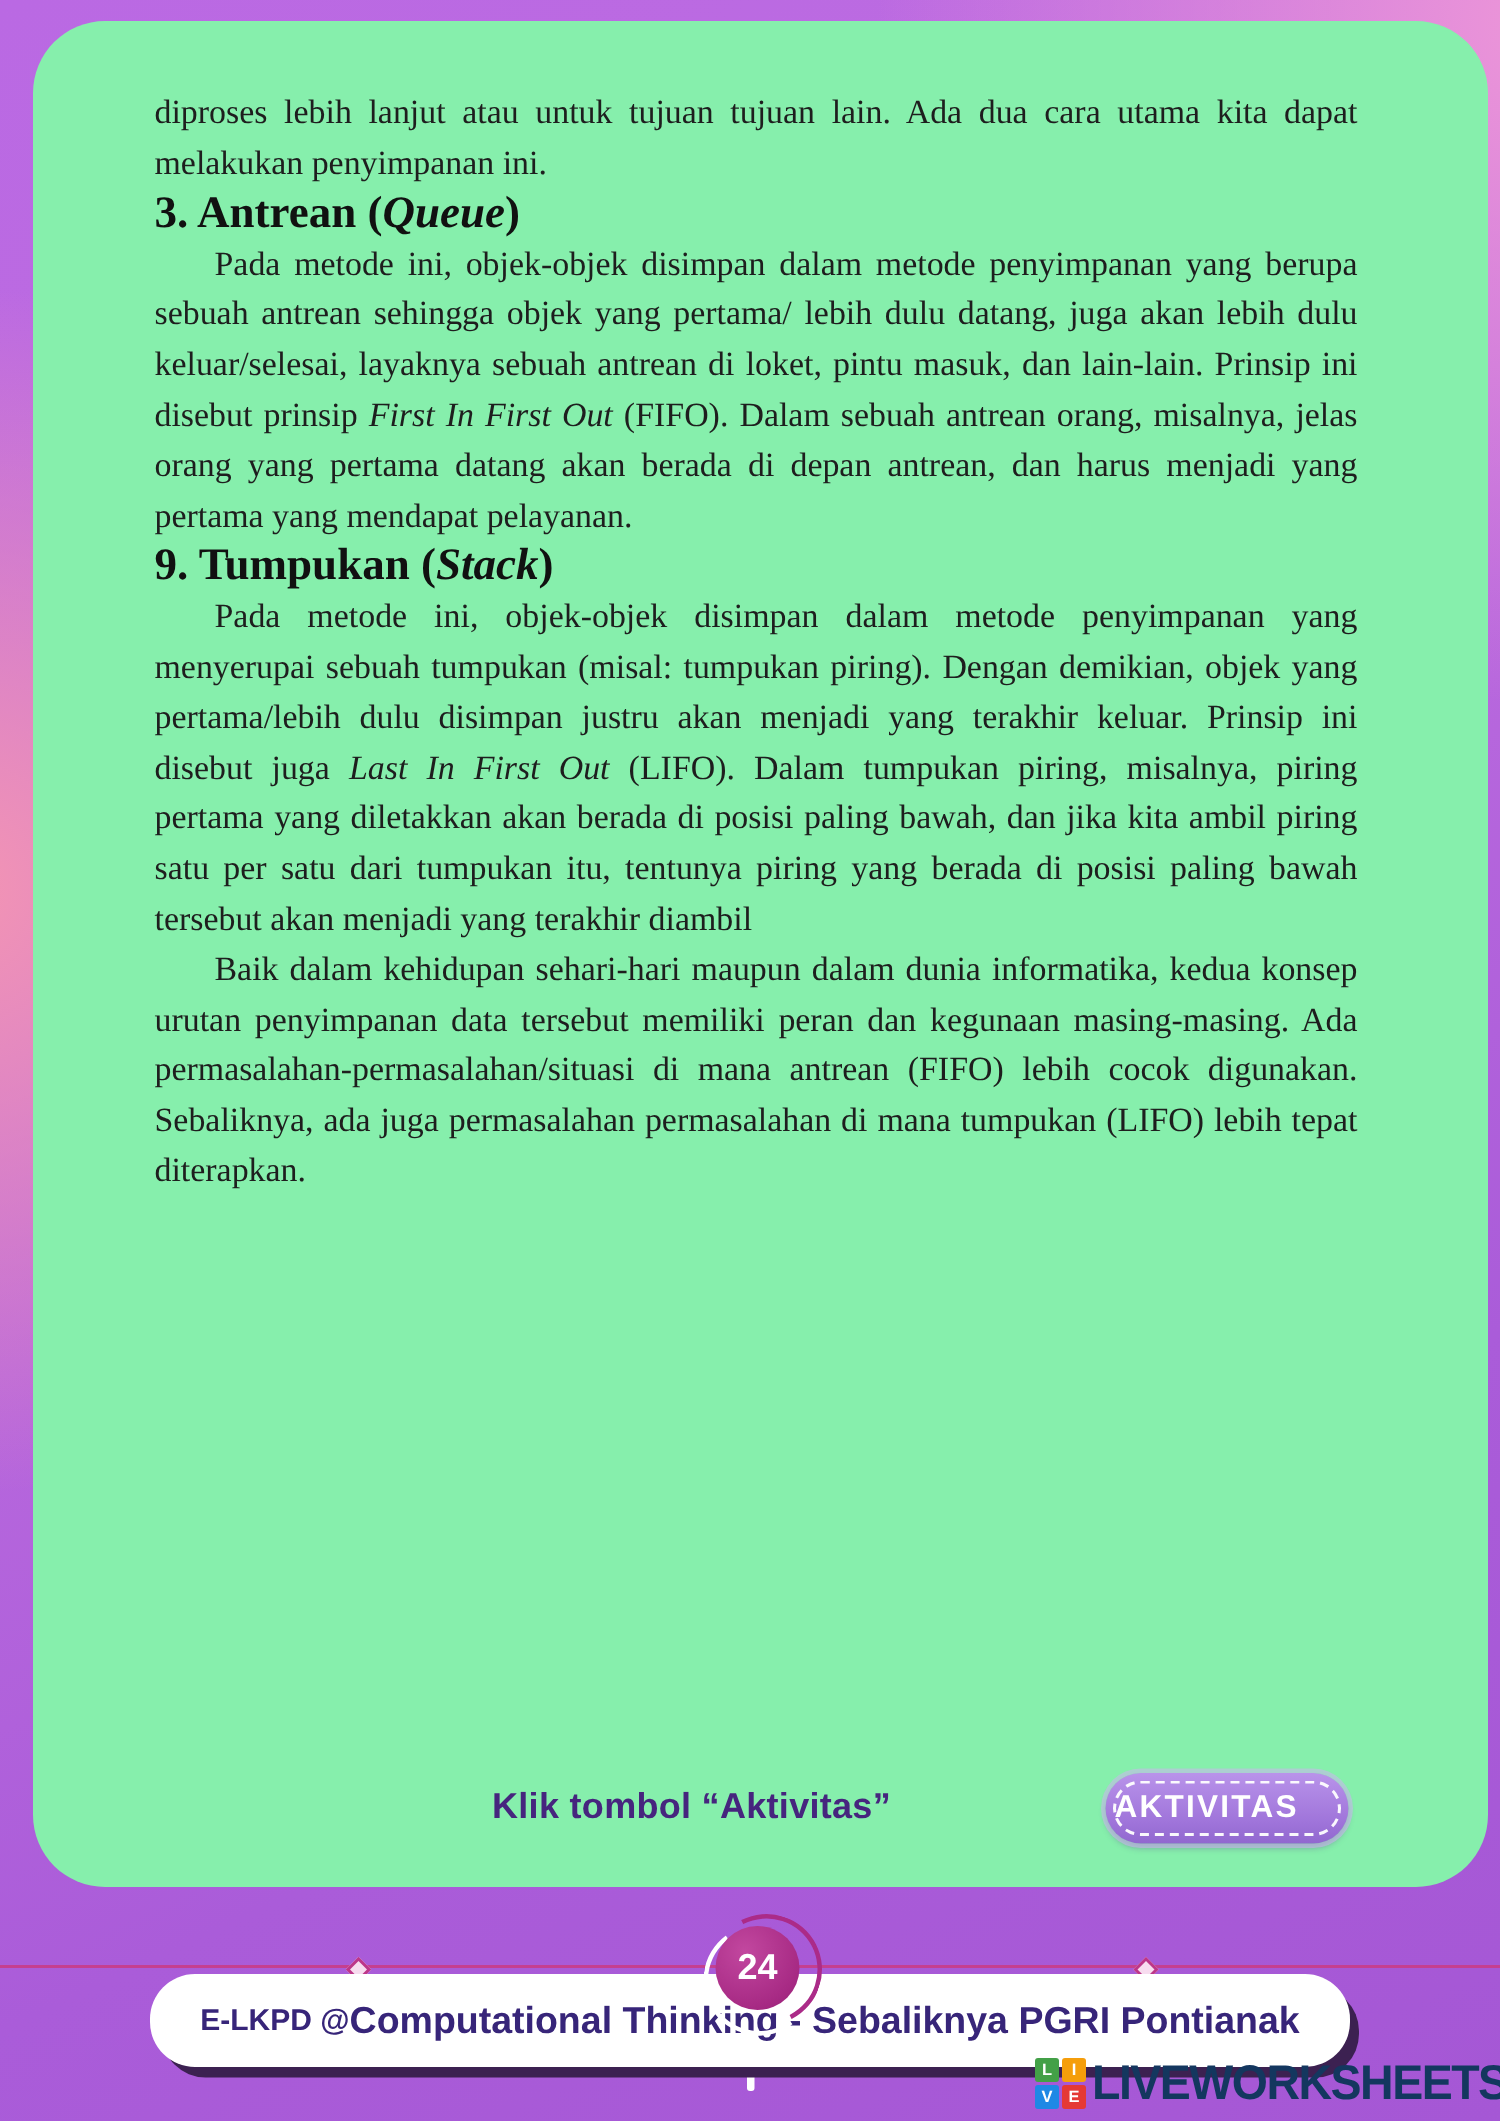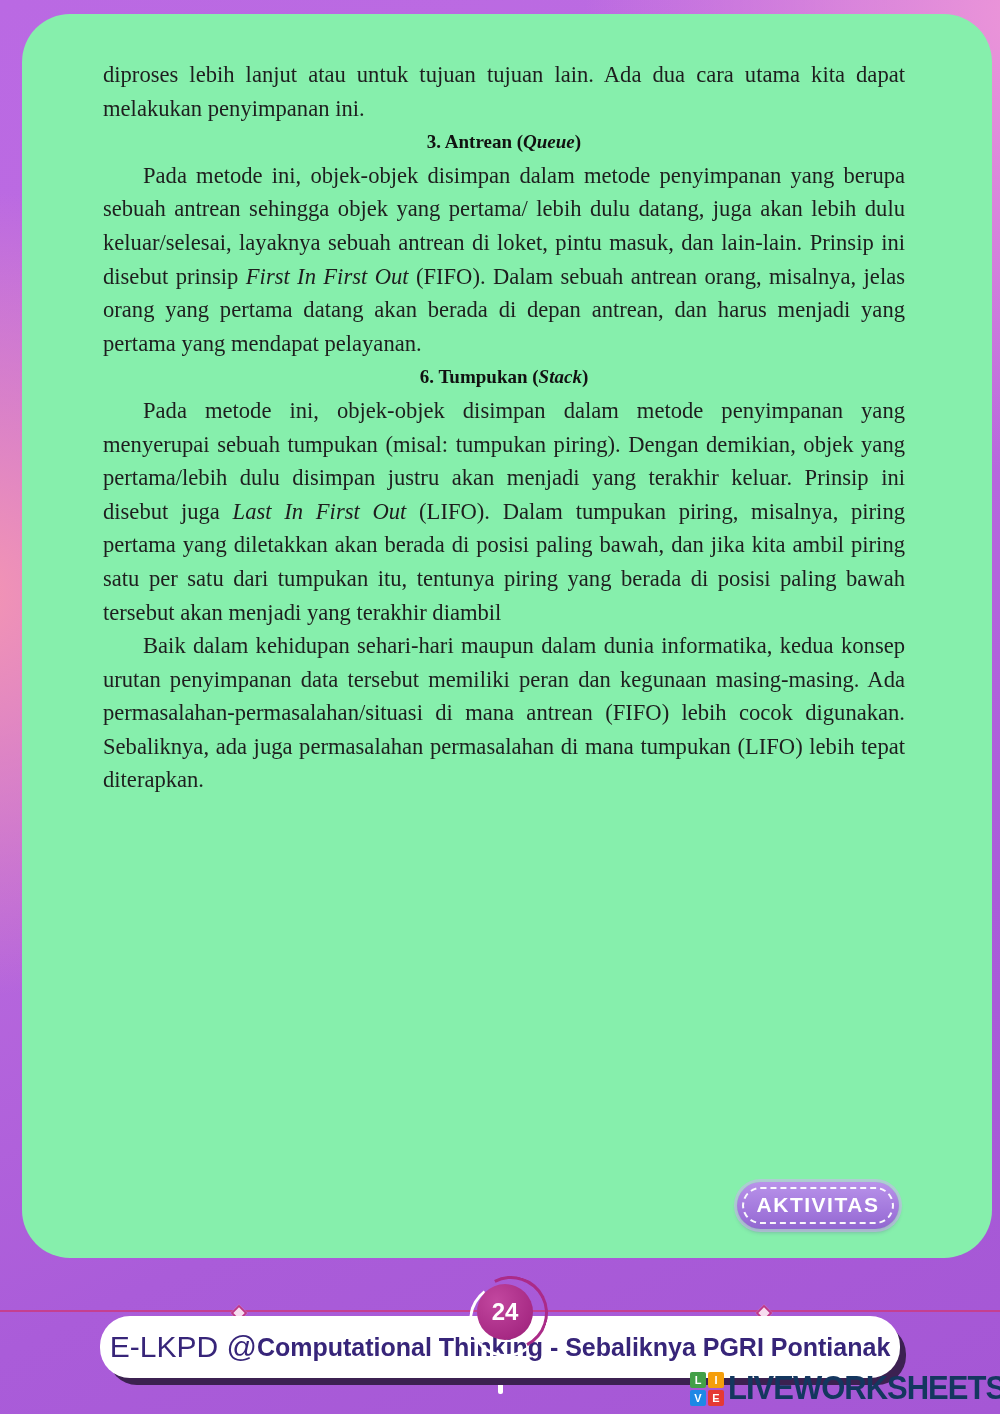--- a/index.html
+++ b/index.html
@@ -19,22 +19,22 @@
   }
   .text-block{
     position:absolute;left:81px;top:44px;width:802px;
     font-family:"Liberation Serif","DejaVu Serif",serif;
     font-size:22.6px;line-height:33.6px;color:#1e1e1e;
     text-align:justify;
   }
   .text-block p{margin:0;}
   .text-block p.indent{text-indent:40px;}
   .text-block h3{
-    margin:0;font-size:19px;line-height:33.6px;font-weight:bold;color:#111;
-    text-align:center;
+    margin:0;font-size:30px;line-height:33.6px;font-weight:bold;color:#111;
+    text-align:left;
   }
   .ital{font-style:italic;}
   
   .cta{
     position:absolute;top:1166px;right:93px;height:50px;
     display:flex;align-items:center;
   }
   .cta-label{
     font-weight:bold;font-size:24px;color:#46257e;letter-spacing:0.2px;
     margin-right:16px;white-space:nowrap;
@@ -44,45 +44,46 @@
     width:30px;height:38px;margin-left:-9px;
     filter:drop-shadow(-3px 3px 0 #ffffff) drop-shadow(1px 2px 0 rgba(70,25,120,0.25));
   }
   .chev-wrap:first-child{margin-left:0;transform:scale(0.88);}
   .chev{
     width:100%;height:100%;
     background:linear-gradient(135deg,#8d42dd 0%,#6a25b6 100%);
     clip-path:polygon(0% 0%,46% 0%,100% 50%,46% 100%,0% 100%,52% 50%);
   }
   .btn-aktivitas{
-    position:relative;display:flex;align-items:center;justify-content:center;
+    position:relative;display:flex;align-items:center;
     width:162px;height:47px;border:none;cursor:pointer;border-radius:24px;
     background:linear-gradient(180deg,#b993ea 0%,#9f74da 70%,#9168cf 100%);
     box-shadow:0 0 0 3px rgba(205,180,240,0.55), 0 3px 4px rgba(90,40,140,0.35);
+    margin-left:20px;
   }
   .btn-aktivitas .dash{
     position:absolute;inset:5px;border:2px dashed #ffffff;border-radius:19px;opacity:.95;
   }
   .btn-aktivitas .lbl{
     position:relative;color:#ffffff;font-weight:bold;font-size:21px;letter-spacing:1.5px;
     font-family:"Liberation Sans",sans-serif;
   }
   
   .footer-line{position:absolute;left:0;top:1310px;width:1000px;height:2px;background:#c53f90;z-index:1;}
   .line-diamond{
     position:absolute;width:8px;height:8px;transform:rotate(45deg);
     background:#f7dcef;border:2px solid #bd3689;z-index:2;
   }
   .footer-bar{
     position:absolute;left:100px;top:1316px;width:800px;height:62px;
     background:#ffffff;border-radius:30px;z-index:3;
     box-shadow:7px 8px 0 -1px #3c2151;
     display:flex;align-items:center;justify-content:center;white-space:nowrap;
   }
-  .credit-reg{font-size:30px;color:#372579;font-weight:normal;}
+  .credit-reg{font-size:20px;color:#372579;font-weight:bold;}
   .credit-bold{font-size:25px;color:#372579;font-weight:bold;}
   .center-tick{position:absolute;left:498px;top:1374px;width:5px;height:20px;background:#ffffff;z-index:2;border-radius:2px;}
   .page-badge{
     position:absolute;left:477px;top:1284px;width:56px;height:56px;border-radius:50%;
     background:radial-gradient(circle at 35% 30%,#c2479f 0%,#a72a84 70%,#951f75 100%);
     display:flex;align-items:center;justify-content:center;z-index:5;
     color:#ffffff;font-weight:bold;font-size:24px;font-family:"Liberation Sans",sans-serif;
   }
   .badge-arc{position:absolute;width:68px;height:68px;border-radius:50%;border:3px solid transparent;z-index:4;}
   .arc-magenta{left:474px;top:1276px;border-top-color:#ab2b88;border-right-color:#ab2b88;transform:rotate(18deg);}
@@ -100,26 +101,27 @@
   }
 </style>
 </head>
 <body>
 
 <div class="card">
   <div class="text-block">
     <p>diproses lebih lanjut atau untuk tujuan tujuan lain. Ada dua cara utama kita dapat melakukan penyimpanan ini.</p>
     <h3><span>3. Antrean (</span><span class="ital">Queue</span><span>)</span></h3>
     <p class="indent"><span>Pada metode ini, objek-objek disimpan dalam metode penyimpanan yang berupa sebuah antrean sehingga objek yang pertama/ lebih dulu datang, juga akan lebih dulu keluar/selesai, layaknya sebuah antrean di loket, pintu masuk, dan lain-lain. Prinsip ini disebut prinsip </span><span class="ital">First In First Out</span><span> (FIFO). Dalam sebuah antrean orang, misalnya, jelas orang yang pertama datang akan berada di depan antrean, dan harus menjadi yang pertama yang mendapat pelayanan.</span></p>
-    <h3><span>6. Tumpukan (</span><span class="ital">Stack</span><span>)</span></h3>
+    <h3><span>9. Tumpukan (</span><span class="ital">Stack</span><span>)</span></h3>
     <p class="indent"><span>Pada metode ini, objek-objek disimpan dalam metode penyimpanan yang menyerupai sebuah tumpukan (misal: tumpukan piring). Dengan demikian, objek yang pertama/lebih dulu disimpan justru akan menjadi yang terakhir keluar. Prinsip ini disebut juga </span><span class="ital">Last In First Out</span><span> (LIFO). Dalam tumpukan piring, misalnya, piring pertama yang diletakkan akan berada di posisi paling bawah, dan jika kita ambil piring satu per satu dari tumpukan itu, tentunya piring yang berada di posisi paling bawah tersebut akan menjadi yang terakhir diambil</span></p>
     <p class="indent">Baik dalam kehidupan sehari-hari maupun dalam dunia informatika, kedua konsep urutan penyimpanan data tersebut memiliki peran dan kegunaan masing-masing. Ada permasalahan-permasalahan/situasi di mana antrean (FIFO) lebih cocok digunakan. Sebaliknya, ada juga permasalahan permasalahan di mana tumpukan (LIFO) lebih tepat diterapkan.</p>
   </div>
 
   <div class="cta">
+    <span class="cta-label">Klik tombol “Aktivitas”</span>
     <span class="chevrons">
       <span class="chev-wrap"><span class="chev"></span></span>
       <span class="chev-wrap"><span class="chev"></span></span>
       <span class="chev-wrap"><span class="chev"></span></span>
       <span class="chev-wrap"><span class="chev"></span></span>
     </span>
     <button class="btn-aktivitas">
       <span class="dash"></span>
       <span class="lbl">AKTIVITAS</span>
     </button>

